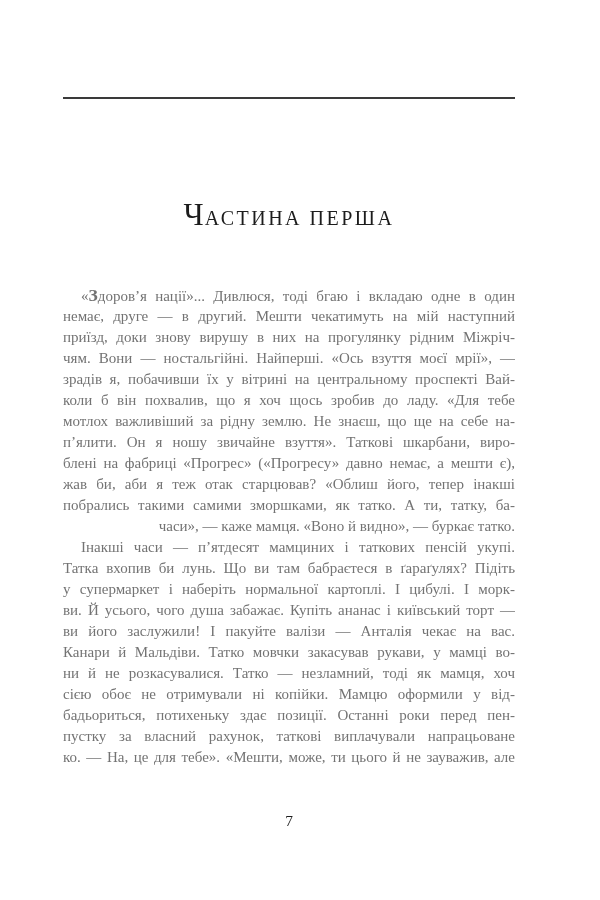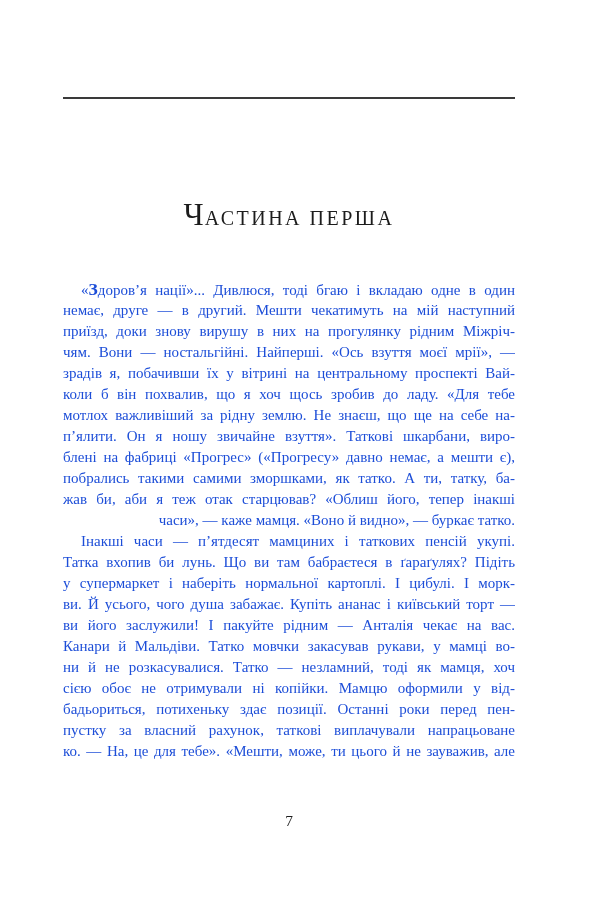--- a/index.html
+++ b/index.html
@@ -40,24 +40,24 @@
     line-height: 1;
     letter-spacing: 1px;
   }
   .chapter-title .rest {
     font-size: 20px;
     letter-spacing: 2.5px;
   }
   .body-text {
     position: absolute;
     left: 63px;
-    top: 279px;
+    top: 285px;
     width: 452px;
     font-size: 15px;
-    color: #1d4ed8;
+    color: #737373;
   }
   .text-line {
     text-align: justify;
     height: 21px;
     line-height: 21px;
     overflow: hidden;
   }
   
   .text-line::after {
     content: "";
@@ -103,30 +103,30 @@
       <div>
         <div class="text-line indent"><span>«</span><span class="lead-letter">З</span><span>доров’я нації»... Дивлюся, тоді бгаю і вкладаю одне в один</span></div>
         <div class="text-line"><span>немає, друге — в другий. Мешти чекатимуть на мій наступний</span></div>
         <div class="text-line"><span>приїзд, доки знову вирушу в них на прогулянку рідним Міжріч-</span></div>
         <div class="text-line"><span>чям. Вони — ностальгійні. Найперші. «Ось взуття моєї мрії», —</span></div>
         <div class="text-line"><span>зрадів я, побачивши їх у вітрині на центральному проспекті Вай-</span></div>
         <div class="text-line"><span>коли б він похвалив, що я хоч щось зробив до ладу. «Для тебе</span></div>
         <div class="text-line"><span>мотлох важливіший за рідну землю. Не знаєш, що ще на себе на-</span></div>
         <div class="text-line"><span>п’ялити. Он я ношу звичайне взуття». Таткові шкарбани, виро-</span></div>
         <div class="text-line"><span>блені на фабриці «Прогрес» («Прогресу» давно немає, а мешти є),</span></div>
+        <div class="text-line"><span>жав би, аби я теж отак старцював? «Облиш його, тепер інакші</span></div>
         <div class="text-line"><span>побрались такими самими зморшками, як татко. А ти, татку, ба-</span></div>
-        <div class="text-line"><span>жав би, аби я теж отак старцював? «Облиш його, тепер інакші</span></div>
         <div class="text-line no-justify"><span>часи», — каже мамця. «Воно й видно», — буркає татко.</span></div>
       </div>
       <div>
         <div class="text-line indent"><span>Інакші часи — п’ятдесят мамциних і таткових пенсій укупі.</span></div>
         <div class="text-line"><span>Татка вхопив би лунь. Що ви там бабраєтеся в ґараґулях? Підіть</span></div>
         <div class="text-line"><span>у супермаркет і наберіть нормальної картоплі. І цибулі. І морк-</span></div>
         <div class="text-line"><span>ви. Й усього, чого душа забажає. Купіть ананас і київський торт —</span></div>
-        <div class="text-line"><span>ви його заслужили! І пакуйте рідним — Анталія чекає на вас.</span></div>
+        <div class="text-line"><span>ви його заслужили! І пакуйте валізи — Анталія чекає на вас.</span></div>
         <div class="text-line"><span>Канари й Мальдіви. Татко мовчки закасував рукави, у мамці во-</span></div>
         <div class="text-line"><span>ни й не розкасувалися. Татко — незламний, тоді як мамця, хоч</span></div>
         <div class="text-line"><span>сією обоє не отримували ні копійки. Мамцю оформили у від-</span></div>
         <div class="text-line"><span>бадьориться, потихеньку здає позиції. Останні роки перед пен-</span></div>
         <div class="text-line"><span>пустку за власний рахунок, таткові виплачували напрацьоване</span></div>
         <div class="text-line"><span>ко. — На, це для тебе». «Мешти, може, ти цього й не зауважив, але</span></div>
       </div>
     </div>
 
   <div class="page-number">7</div>

